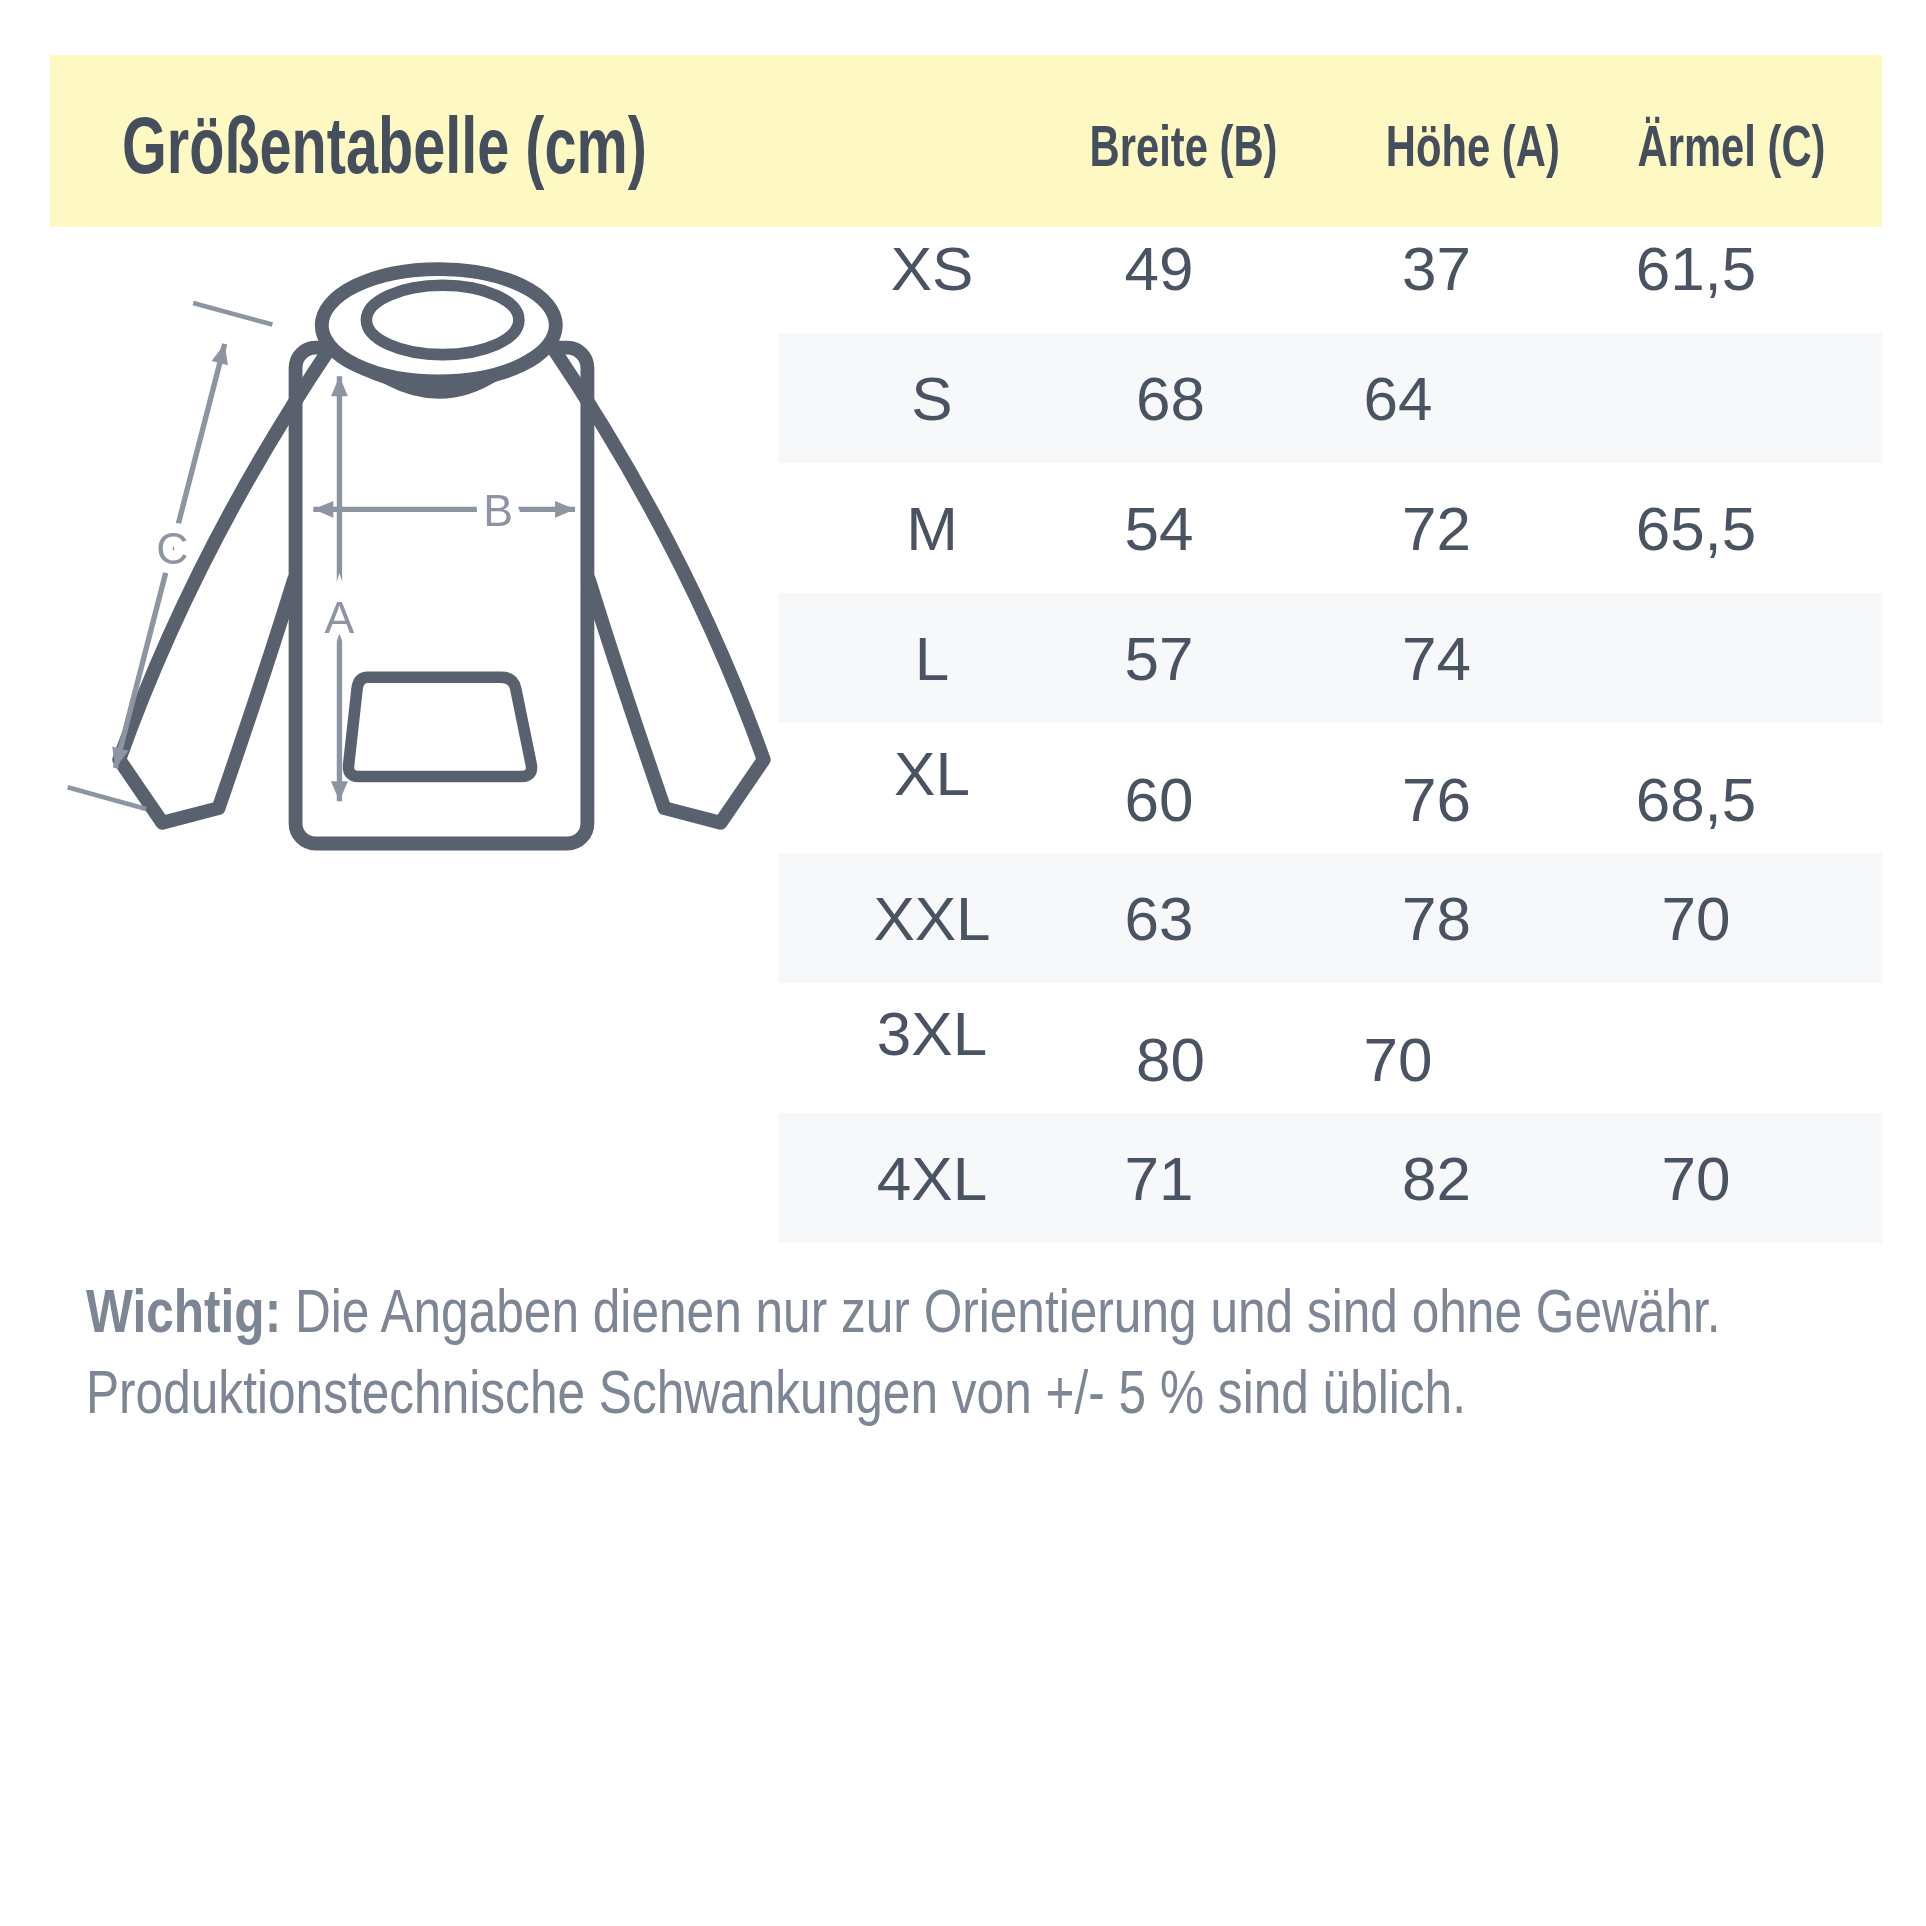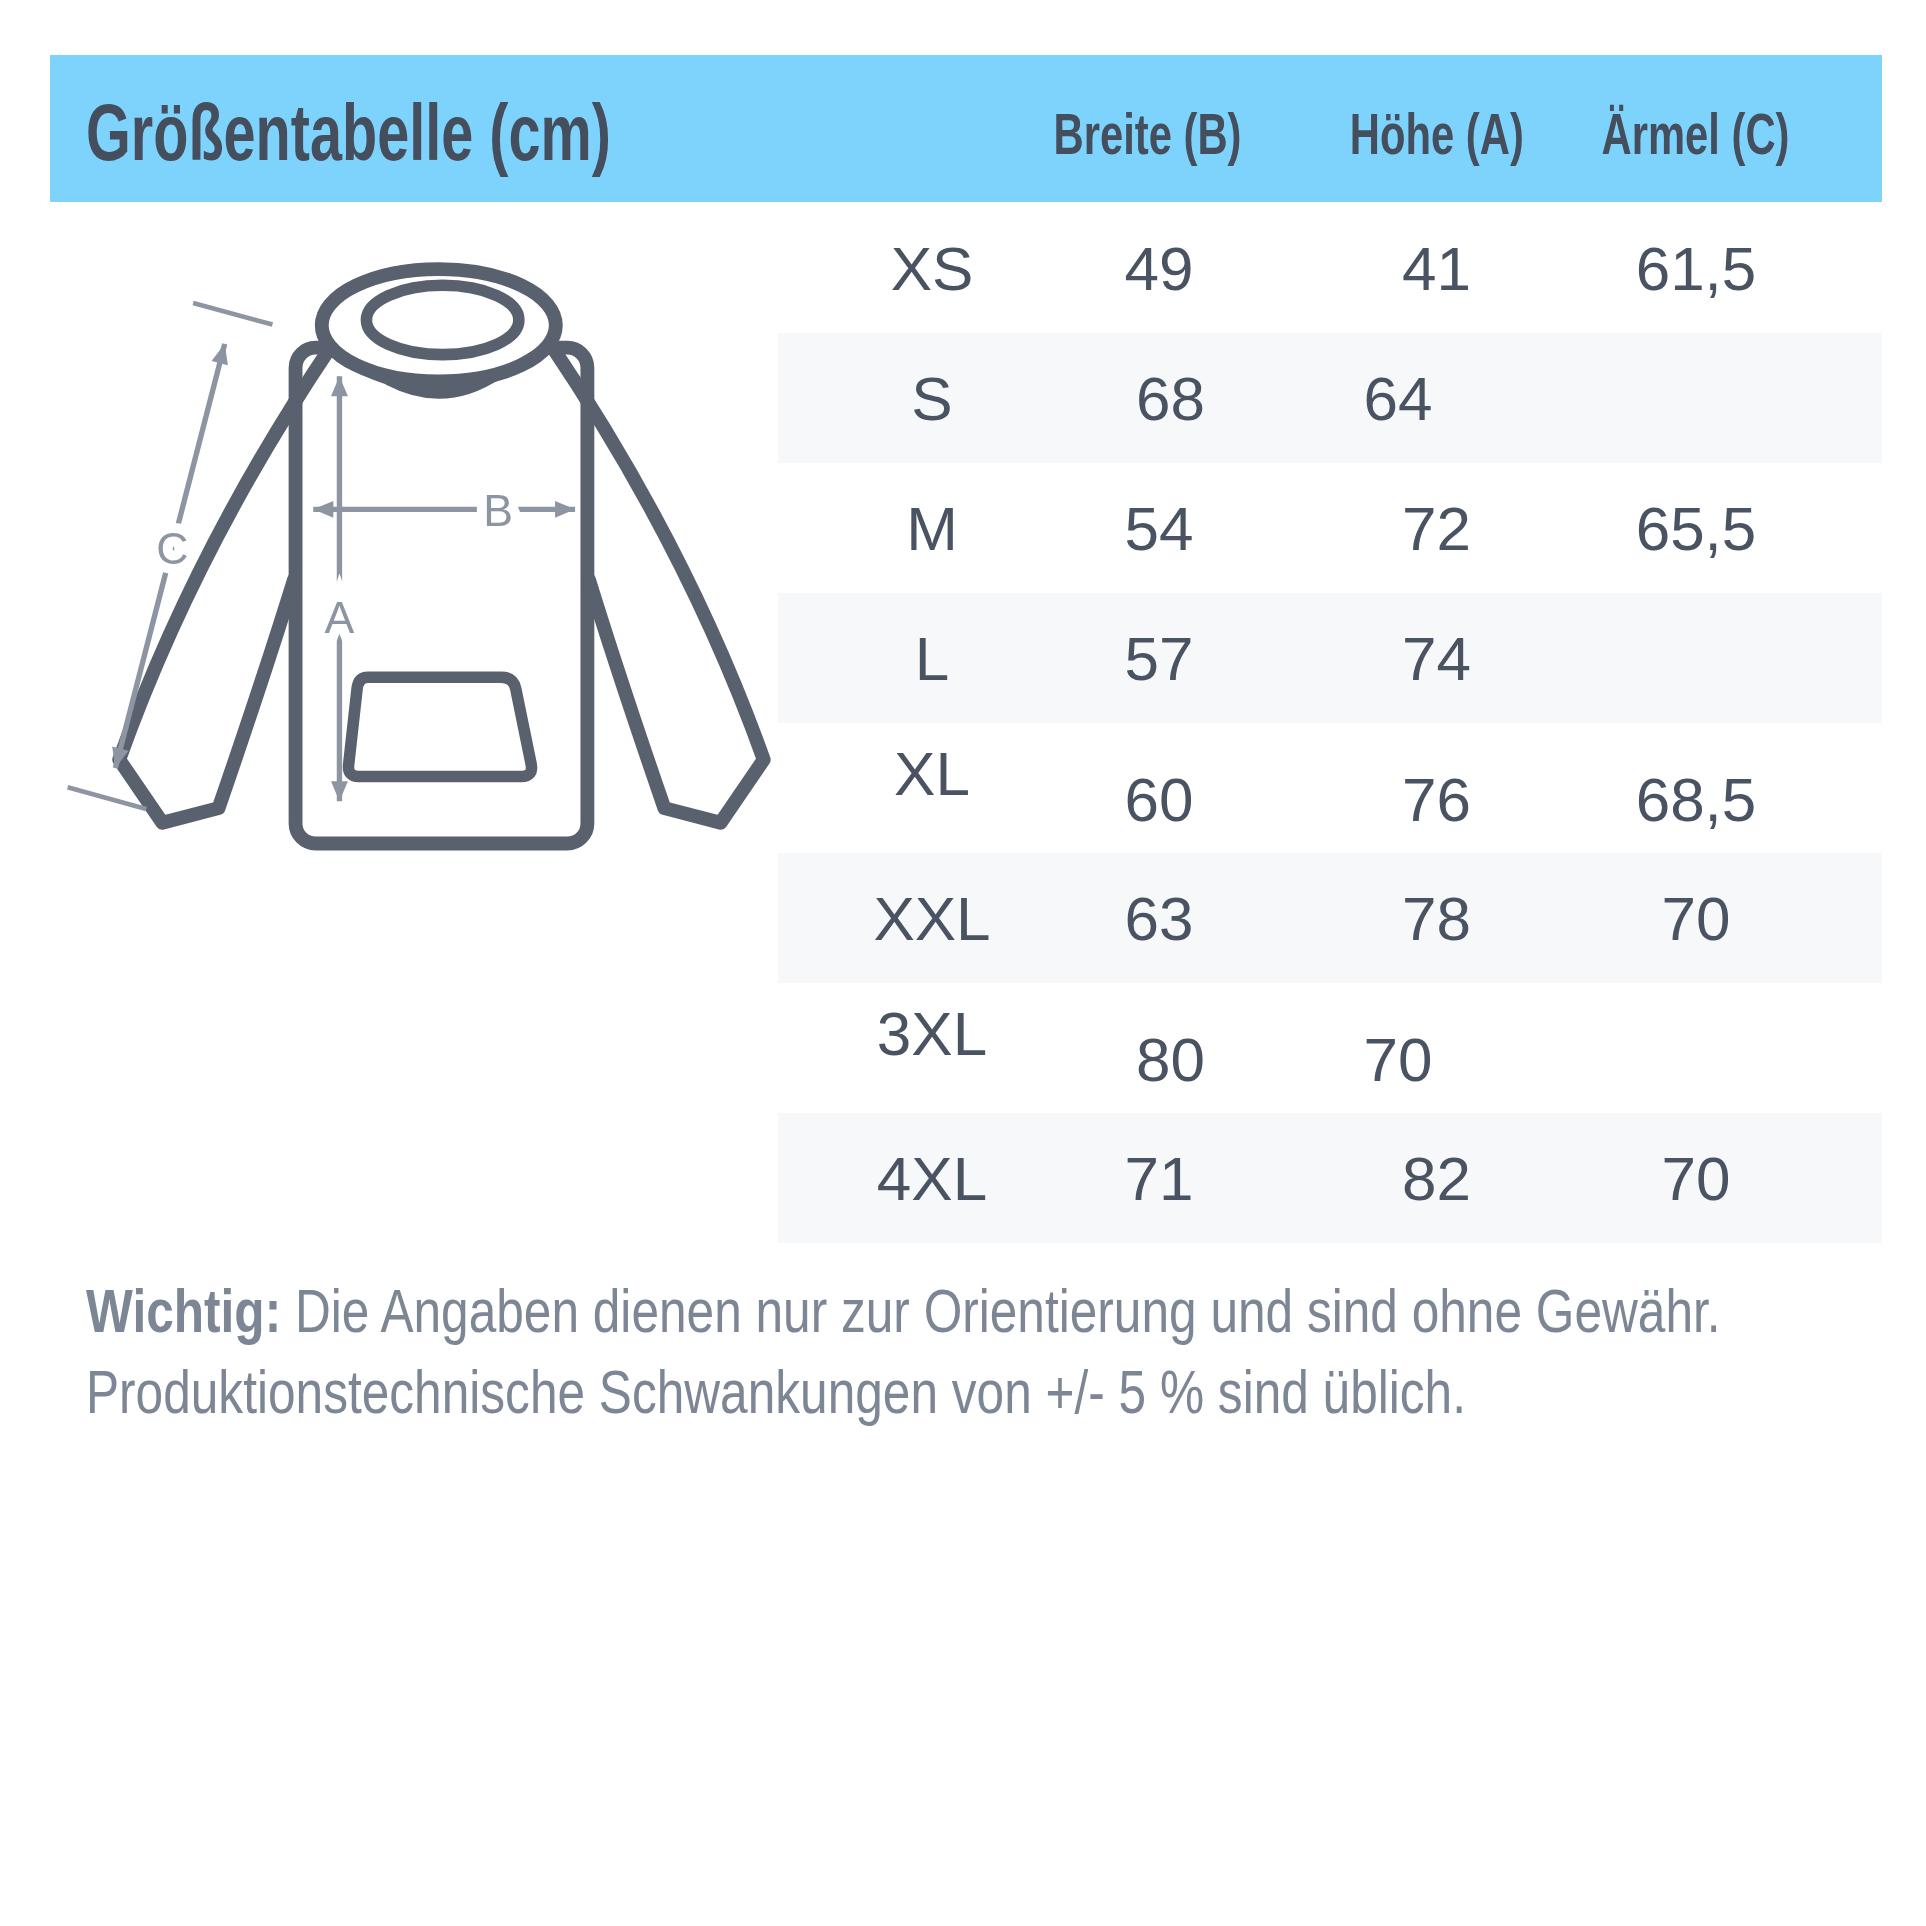--- a/index.html
+++ b/index.html
@@ -2,23 +2,23 @@
 <html style="font-size:12.3px"><head>
 <meta charset="utf-8">
 <style>
   html,body{margin:0;padding:0;background:#fff;}
   .canvas{
     position:relative;width:1926px;height:1926px;background:#ffffff;
     font-family:"Liberation Sans","DejaVu Sans",sans-serif;color:#4a5362;
   }
   
   .header-bar{
-    position:absolute;left:50px;top:55px;width:1832px;height:147px;
-    background:#7dd3fc;display:grid;grid-template-columns:728px 277px 231px 301px 295px;
-    align-items:center;box-sizing:border-box;padding-top:9.2px;
+    position:absolute;left:50px;top:55px;width:1832px;height:172px;
+    background:#fef9c3;display:grid;grid-template-columns:728px 277px 231px 301px 295px;
+    align-items:center;box-sizing:border-box;padding-top:9.2px;padding-left:36px;
   }
   .header-title{padding-left:36px;font-size:80px;font-weight:bold;color:#454e5d;white-space:nowrap;}
   .hcell{display:flex;justify-content:center;font-size:58px;font-weight:bold;color:#454e5d;white-space:nowrap;box-sizing:border-box;}
   .hcell.c2{padding-right:46px;}
   .hcell.c4{padding-right:77px;}
   .cond{display:inline-block;transform:scaleX(.72);transform-origin:center center;white-space:nowrap;}
   .header-title .cond{transform-origin:left center;}
   
   .size-table{position:absolute;left:778px;top:203px;width:1104px;}
   .trow{
@@ -104,21 +104,21 @@
   <div class="size-table">
 
     <div class="trow">
       <div class="tcell c1 size">
           <span>XS</span>
         </div>
       <div class="tcell c2 val">
           <span>49</span>
         </div>
       <div class="tcell c3 val">
-          <span>41</span>
+          <span>37</span>
         </div>
       <div class="tcell c4 val">
           <span>61,5</span>
         </div>
     </div>
 
     <div class="trow stripe">
       <div class="tcell c1 size">
           <span>S</span>
         </div>

